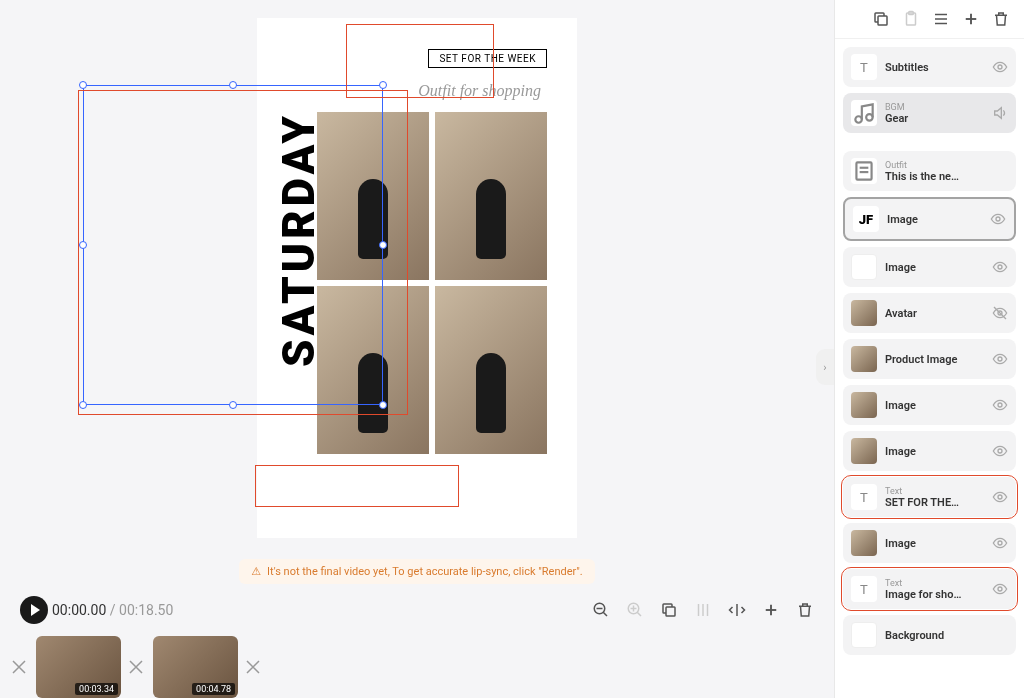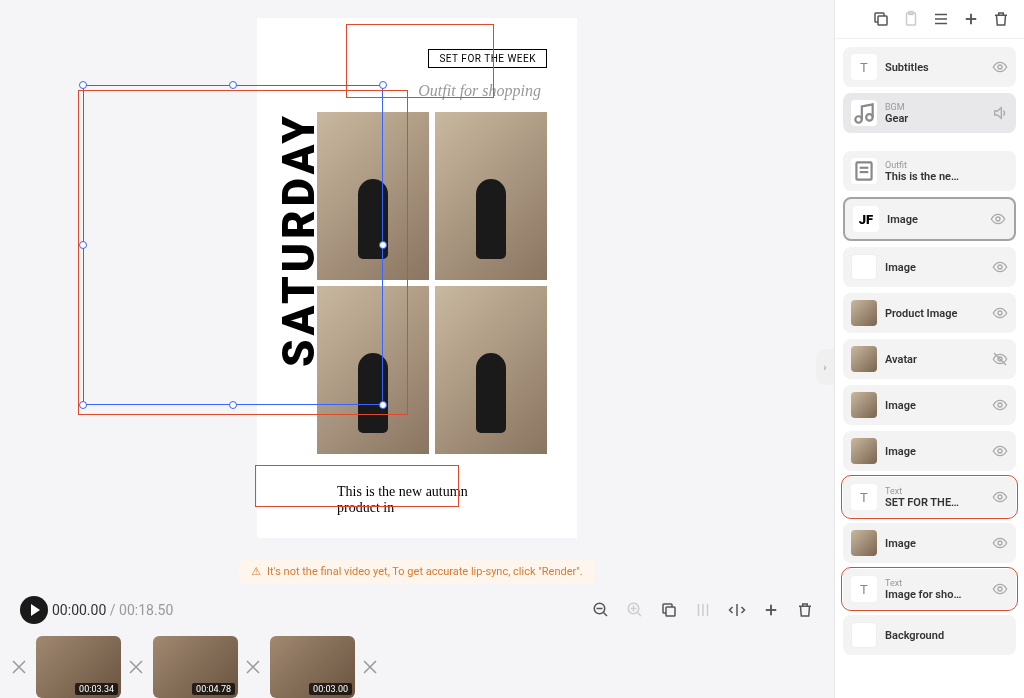--- a/index.html
+++ b/index.html
@@ -58,21 +58,20 @@
     <div class="canvas">
       <div class="week-label">SET FOR THE WEEK</div>
       <div class="script-text">Outfit for shopping</div>
       <div class="saturday">SATURDAY</div>
       <div class="grid">
         <div class="cell"></div>
         <div class="cell"></div>
         <div class="cell"></div>
         <div class="cell"></div>
       </div>
-      <div class="caption">This is the new autumn product in</div>
     </div>
 
     <div class="sel-box" style="left:83px; top:85px; width:300px; height:320px;">
       <div class="h" style="left:-5px; top:-5px;"></div>
       <div class="h" style="left:50%; top:-5px; margin-left:-4px;"></div>
       <div class="h" style="right:-5px; top:-5px;"></div>
       <div class="h" style="left:-5px; top:50%; margin-top:-4px;"></div>
       <div class="h" style="right:-5px; top:50%; margin-top:-4px;"></div>
       <div class="h" style="left:-5px; bottom:-5px;"></div>
       <div class="h" style="left:50%; bottom:-5px; margin-left:-4px;"></div>
@@ -158,28 +157,20 @@
           </svg></div>
     </div>
     <div class="thumb-wrap">
       <div class="thumb">
           <div class="dur">00:04.78</div>
         </div>
       <div class="trans"><svg viewBox="0 0 24 24" fill="none" stroke="currentColor" stroke-width="2">
             <path d="M4 4l16 16M4 20L20 4"></path>
           </svg></div>
     </div>
-    <div class="thumb-wrap">
-      <div class="thumb">
-          <div class="dur">00:03.00</div>
-        </div>
-      <div class="trans"><svg viewBox="0 0 24 24" fill="none" stroke="currentColor" stroke-width="2">
-            <path d="M4 4l16 16M4 20L20 4"></path>
-          </svg></div>
-    </div>
   </div>
 </div>
 
 <div class="collapse-handle">›</div>
 
 <div class="right-panel">
   <div class="rp-top">
     <div class="ic">
         <svg viewBox="0 0 24 24" fill="none" stroke="currentColor" stroke-width="2">
           <rect x="8" y="8" width="12" height="12" rx="1"></rect>
@@ -269,36 +260,36 @@
           <div class="name">Image</div>
         </div>
         <div class="vis"><svg viewBox="0 0 24 24" fill="none" stroke="currentColor" stroke-width="2">
             <path d="M2 12s4-7 10-7 10 7 10 7-4 7-10 7-10-7-10-7z"></path>
             <circle cx="12" cy="12" r="3"></circle>
           </svg></div>
       </div>
       <div class="layer">
         <div class="lthumb"></div>
         <div class="linfo">
+          <div class="name">Avatar</div>
+        </div>
+        <div class="vis"><svg viewBox="0 0 24 24" fill="none" stroke="currentColor" stroke-width="2">
+            <path d="M2 12s4-7 10-7 10 7 10 7-4 7-10 7-10-7-10-7z"></path>
+            <circle cx="12" cy="12" r="3"></circle>
+            <line x1="3" y1="3" x2="21" y2="21"></line>
+          </svg></div>
+      </div>
+      <div class="layer">
+        <div class="lthumb"></div>
+        <div class="linfo">
           <div class="name">Product Image</div>
         </div>
         <div class="vis"><svg viewBox="0 0 24 24" fill="none" stroke="currentColor" stroke-width="2">
             <path d="M2 12s4-7 10-7 10 7 10 7-4 7-10 7-10-7-10-7z"></path>
             <circle cx="12" cy="12" r="3"></circle>
-          </svg></div>
-      </div>
-      <div class="layer">
-        <div class="lthumb"></div>
-        <div class="linfo">
-          <div class="name">Avatar</div>
-        </div>
-        <div class="vis"><svg viewBox="0 0 24 24" fill="none" stroke="currentColor" stroke-width="2">
-            <path d="M2 12s4-7 10-7 10 7 10 7-4 7-10 7-10-7-10-7z"></path>
-            <circle cx="12" cy="12" r="3"></circle>
-            <line x1="3" y1="3" x2="21" y2="21"></line>
           </svg></div>
       </div>
       <div class="layer">
         <div class="lthumb"></div>
         <div class="linfo">
           <div class="name">Image</div>
         </div>
         <div class="vis"><svg viewBox="0 0 24 24" fill="none" stroke="currentColor" stroke-width="2">
             <path d="M2 12s4-7 10-7 10 7 10 7-4 7-10 7-10-7-10-7z"></path>
             <circle cx="12" cy="12" r="3"></circle>

